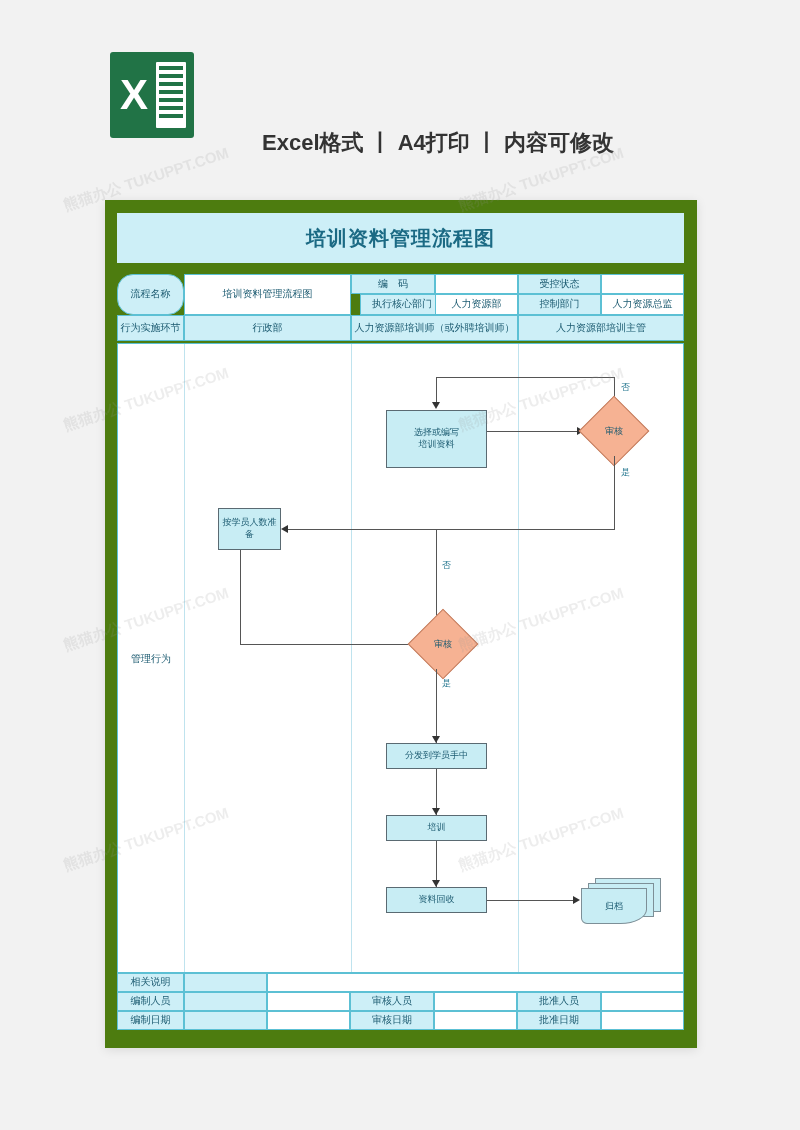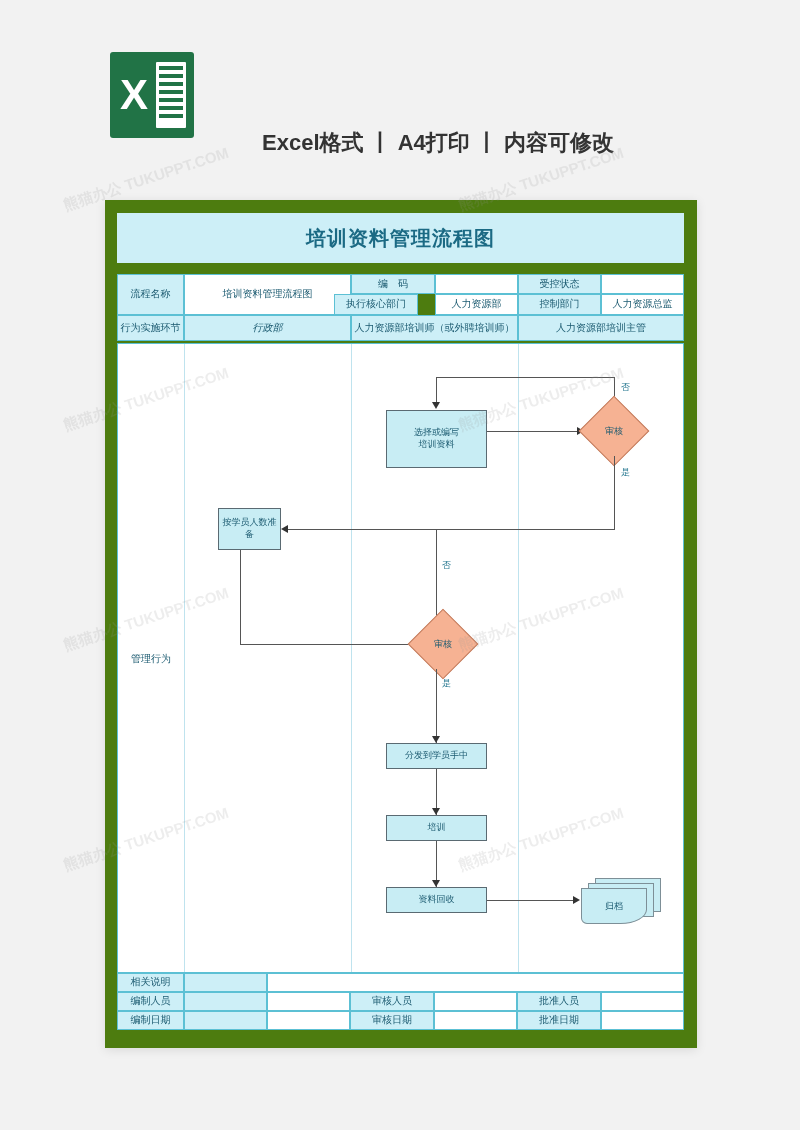--- a/index.html
+++ b/index.html
@@ -144,34 +144,34 @@
   </div>
   <div id="banner-sub">Excel格式 丨 A4打印 丨 内容可修改</div>
 </div>
 
 <div id="sheet">
 
   <div id="doc-title">培训资料管理流程图</div>
 
   <div>
 
-    <div class="cell fill" style="left:12px;top:74px;width:67px;height:41px;">流程名称</div>
+    <div class="cell fill" style="left:12px;top:74px;width:67px;height:41px;border-radius:16px;">流程名称</div>
     <div class="cell white" style="left:79px;top:74px;width:167px;height:41px;">培训资料管理流程图</div>
     <div class="cell fill" style="left:246px;top:74px;width:84px;height:20px;">编　码</div>
     <div class="cell white" style="left:330px;top:74px;width:83px;height:20px;"></div>
     <div class="cell fill" style="left:413px;top:74px;width:83px;height:20px;">受控状态</div>
     <div class="cell white" style="left:496px;top:74px;width:83px;height:20px;"></div>
 
-    <div class="cell fill" style="left:229px;top:94px;width:84px;height:21px;">执行核心部门</div>
+    <div class="cell fill" style="left:255px;top:94px;width:84px;height:21px;">执行核心部门</div>
     <div class="cell white" style="left:330px;top:94px;width:83px;height:21px;">人力资源部</div>
     <div class="cell fill" style="left:413px;top:94px;width:83px;height:21px;">控制部门</div>
     <div class="cell white" style="left:496px;top:94px;width:83px;height:21px;">人力资源总监</div>
 
     <div class="cell fill" style="left:12px;top:115px;width:67px;height:26px;">行为实施环节</div>
-    <div class="cell fill" style="left:79px;top:115px;width:167px;height:26px;font-style:italic;">行政部</div>
+    <div class="cell fill" style="left:79px;top:115px;width:167px;height:26px;">行政部</div>
     <div class="cell fill" style="left:246px;top:115px;width:167px;height:26px;">人力资源部培训师（或外聘培训师）</div>
     <div class="cell fill" style="left:413px;top:115px;width:166px;height:26px;">人力资源部培训主管</div>
   </div>
 
   <div id="flow">
     <div class="lane-line" id="lane-a"></div>
     <div class="lane-line" id="lane-b"></div>
     <div class="lane-line" id="lane-c"></div>
 
     <div class="lane-label">管理行为</div>

